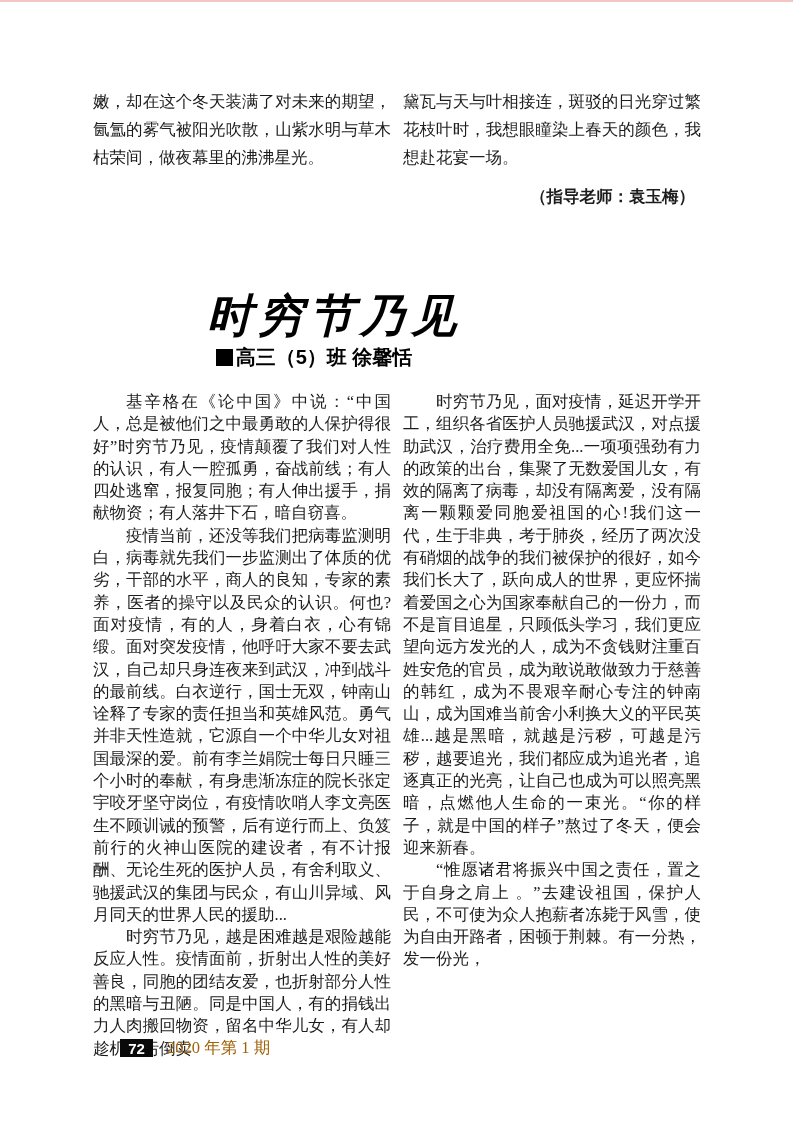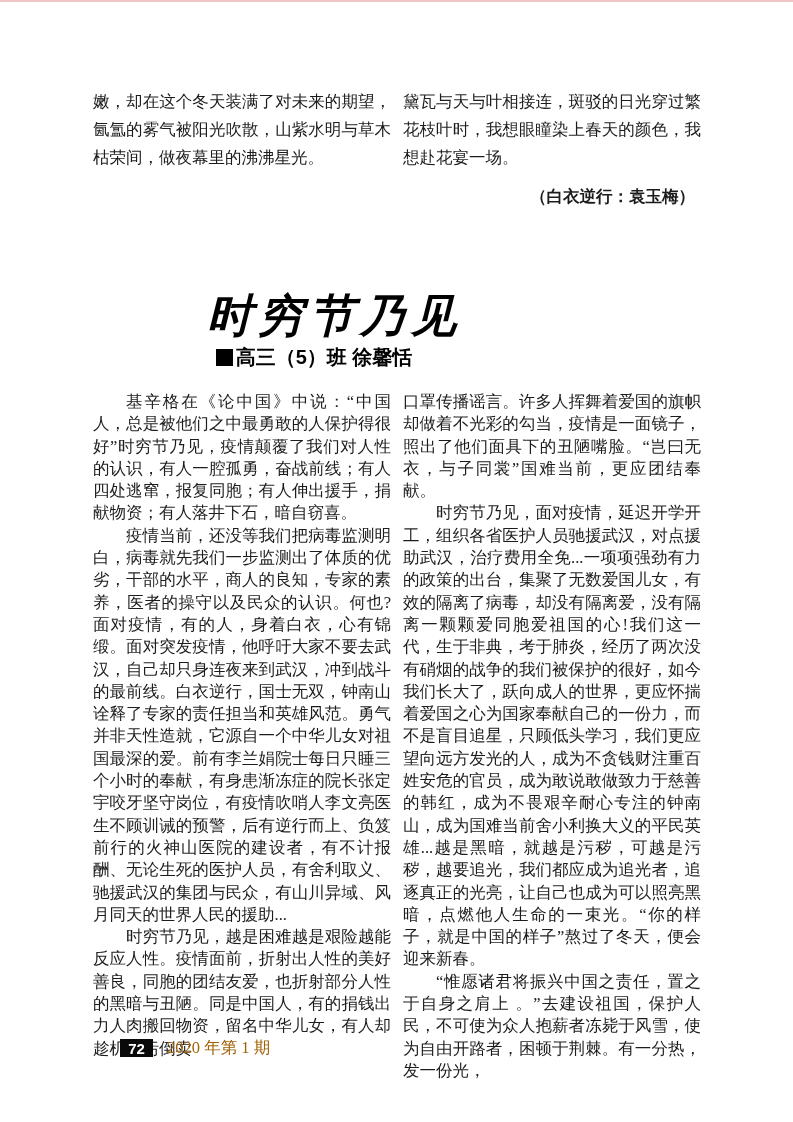--- a/index.html
+++ b/index.html
@@ -97,36 +97,35 @@
 
 <div>
 
   <div class="edge-top"></div>
 
   <div class="col top-left">
     <p class="para">嫩，却在这个冬天装满了对未来的期望，氤氲的雾气被阳光吹散，山紫水明与草木枯荣间，做夜幕里的沸沸星光。</p>
   </div>
   <div class="col top-right">
     <p class="para">黛瓦与天与叶相接连，斑驳的日光穿过繁花枝叶时，我想眼瞳染上春天的颜色，我想赴花宴一场。</p>
-    <div class="teacher-line">（白衣逆行：袁玉梅）</div>
+    <div class="teacher-line">（指导老师：袁玉梅）</div>
   </div>
 
   <div class="title">时穷节乃见</div>
   <div class="byline">
     <span class="sq"></span><span>高三（5）班 徐馨恬</span>
   </div>
 
   <div class="body-col body-left">
     <p class="para indent">基辛格在《论中国》中说：“中国人，总是被他们之中最勇敢的人保护得很好”时穷节乃见，疫情颠覆了我们对人性的认识，有人一腔孤勇，奋战前线；有人四处逃窜，报复同胞；有人伸出援手，捐献物资；有人落井下石，暗自窃喜。</p>
     <p class="para indent">疫情当前，还没等我们把病毒监测明白，病毒就先我们一步监测出了体质的优劣，干部的水平，商人的良知，专家的素养，医者的操守以及民众的认识。何也?面对疫情，有的人，身着白衣，心有锦缎。面对突发疫情，他呼吁大家不要去武汉，自己却只身连夜来到武汉，冲到战斗的最前线。白衣逆行，国士无双，钟南山诠释了专家的责任担当和英雄风范。勇气并非天性造就，它源自一个中华儿女对祖国最深的爱。前有李兰娟院士每日只睡三个小时的奉献，有身患渐冻症的院长张定宇咬牙坚守岗位，有疫情吹哨人李文亮医生不顾训诫的预警，后有逆行而上、负笈前行的火神山医院的建设者，有不计报酬、无论生死的医护人员，有舍利取义、驰援武汉的集团与民众，有山川异域、风月同天的世界人民的援助...</p>
     <p class="para indent">时穷节乃见，越是困难越是艰险越能反应人性。疫情面前，折射出人性的美好善良，同胞的团结友爱，也折射部分人性的黑暗与丑陋。同是中国人，有的捐钱出力人肉搬回物资，留名中华儿女，有人却趁机贪污倒卖</p>
   </div>
 
   <div class="body-col body-right">
-    <p class="para">口罩传播谣言。许多人挥舞着爱国的旗帜却做着不光彩的勾当，疫情是一面镜子，照出了他们面具下的丑陋嘴脸。“岂曰无衣，与子同裳”国难当前，更应团结奉献。</p>
     <p class="para indent">时穷节乃见，面对疫情，延迟开学开工，组织各省医护人员驰援武汉，对点援助武汉，治疗费用全免...一项项强劲有力的政策的出台，集聚了无数爱国儿女，有效的隔离了病毒，却没有隔离爱，没有隔离一颗颗爱同胞爱祖国的心!我们这一代，生于非典，考于肺炎，经历了两次没有硝烟的战争的我们被保护的很好，如今我们长大了，跃向成人的世界，更应怀揣着爱国之心为国家奉献自己的一份力，而不是盲目追星，只顾低头学习，我们更应望向远方发光的人，成为不贪钱财注重百姓安危的官员，成为敢说敢做致力于慈善的韩红，成为不畏艰辛耐心专注的钟南山，成为国难当前舍小利换大义的平民英雄...越是黑暗，就越是污秽，可越是污秽，越要追光，我们都应成为追光者，追逐真正的光亮，让自己也成为可以照亮黑暗，点燃他人生命的一束光。“你的样子，就是中国的样子”熬过了冬天，便会迎来新春。</p>
     <p class="para indent">“惟愿诸君将振兴中国之责任，置之于自身之肩上 。”去建设祖国，保护人民，不可使为众人抱薪者冻毙于风雪，使为自由开路者，困顿于荆棘。有一分热，发一份光，</p>
   </div>
 
   <div class="footer">
     <div class="page-num">72</div>
     <div class="issue">2020 年第 1 期</div>
   </div>
 
 </div>

